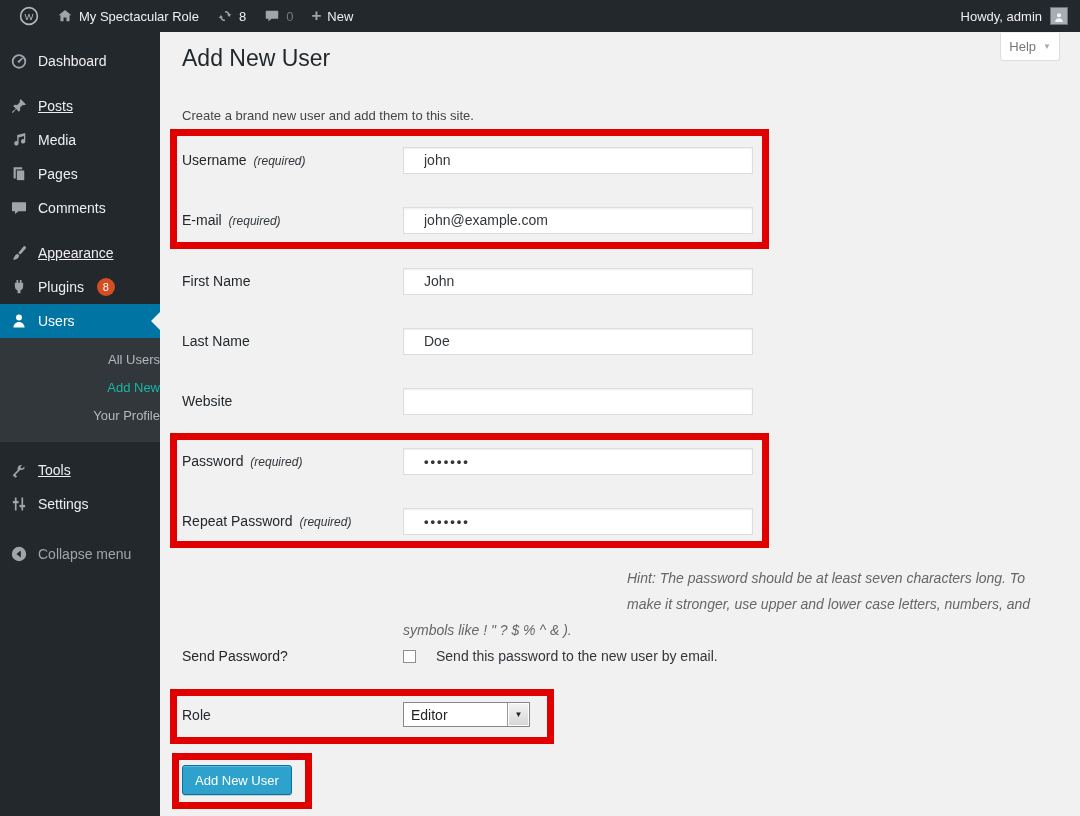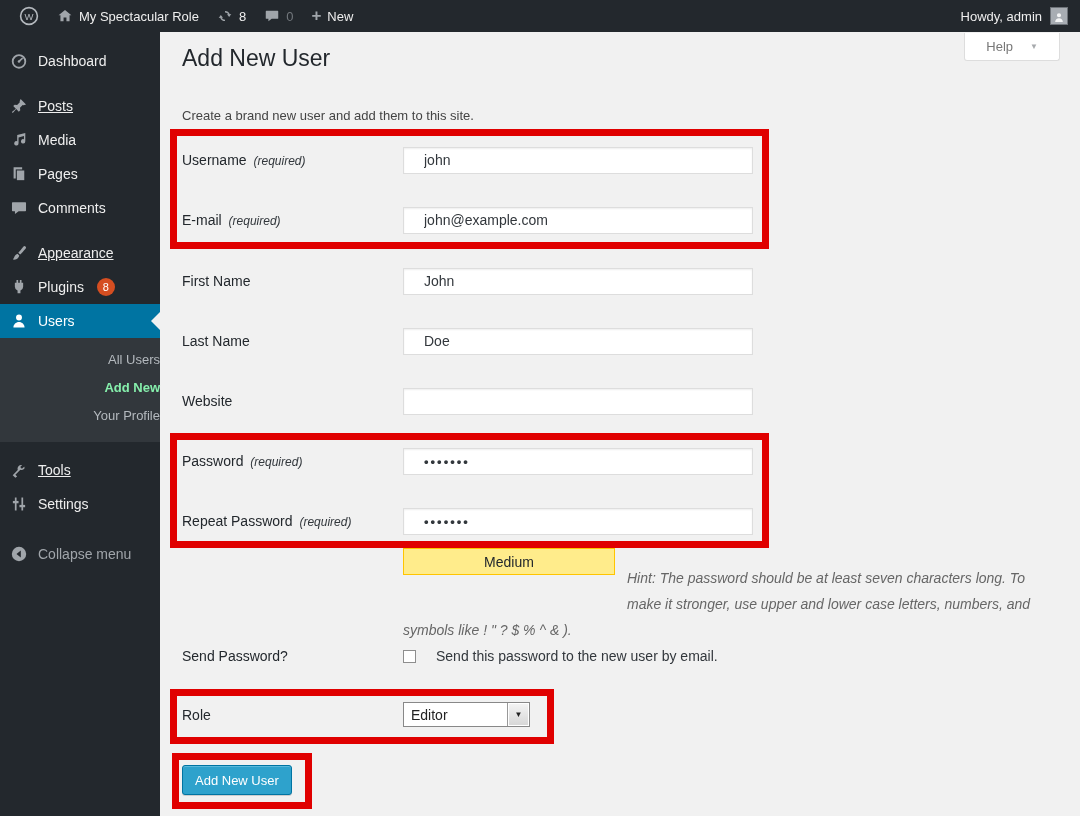--- a/index.html
+++ b/index.html
@@ -29,30 +29,30 @@
   .gap-sm{margin-top:11px;text-decoration:underline;}
   .menu-item.active{background:#0074a2;}
   .menu-item.active .mi-icon{color:#fff;}
   .menu-item.active .mi-label{color:#fff;}
   .menu-item.active::after{content:"";position:absolute;right:0;top:50%;margin-top:-9px;
     border-top:9px solid transparent;border-bottom:9px solid transparent;border-right:9px solid #f1f1f1;}
   .badge{background:#d54e21;color:#fff;border-radius:50%;min-width:18px;height:18px;line-height:18px;
     text-align:center;font-size:11px;margin-left:4px;flex:none;}
   .submenu{background:#32373c;padding:8px 0 12px 0;text-align:right;}
   .submenu-item{height:28px;line-height:28px;padding-left:37px;font-size:13px;color:#b4b9be;cursor:pointer;}
-  .submenu-item.current{color:#86efac;font-weight:bold;}
+  .submenu-item.current{color:#14b8a6;font-weight:normal;}
   .collapse-item{margin-top:16px;}
   .collapse-item .mi-label{color:#a0a5aa;}
   
   .content{position:absolute;left:160px;top:32px;right:0;bottom:0;}
   .page-title{position:absolute;left:22px;top:12px;font-size:23px;font-weight:400;color:#23282d;margin:0;line-height:1.3;}
   .page-subtitle{position:absolute;left:22px;top:76px;font-size:13px;color:#444;margin:0;}
-  .help-btn{position:absolute;right:20px;top:1px;height:28px;padding:0 21px;background:#fff;
+  .help-btn{position:absolute;right:20px;top:1px;height:28px;padding:0 8px;background:#fff;
     border:1px solid #ddd;border-top:none;border-radius:0 0 3px 3px;color:#777;font-size:13px;
-    display:flex;align-items:center;gap:17px;cursor:pointer;box-sizing:border-box;}
+    display:flex;align-items:center;gap:7px;cursor:pointer;box-sizing:border-box;}
   .help-arrow{font-size:8px;color:#a7aaad;}
   
   .frow{position:absolute;left:22px;height:28px;display:flex;align-items:center;}
   .frow .flabel{width:221px;font-size:14px;color:#23282d;flex:none;}
   .flabel .req{font-style:italic;font-size:12px;color:#32373c;margin-left:3px;}
   .tinput{width:350px;height:27px;box-sizing:border-box;border:1px solid #ddd;background:#fff;
     box-shadow:inset 0 1px 2px rgba(0,0,0,.07);font-size:14px;color:#32373c;padding:0 20px;
     font-family:"Liberation Sans",sans-serif;outline:none;flex:none;}
   .pw{font-size:13px;letter-spacing:2px;font-weight:bold;}
   .r-user{top:114px;} .r-mail{top:174px;} .r-first{top:235px;} .r-last{top:295px;}
@@ -306,21 +306,20 @@
   </div>
 
   <div class="frow r-rpass">
     <span class="flabel">
       <span>Repeat Password</span>
       <span class="req">(required)</span>
     </span>
     <input class="tinput pw" type="text" value="•••••••" style="">
   </div>
 
-  <div class="strength">Medium</div>
   <p class="hint"><span class="hint-spacer"></span><span>Hint: The password should be at least seven characters long. To make it stronger, use upper and lower case letters, numbers, and symbols like ! " ? $ % ^ &amp; ).</span></p>
 
   <div class="frow r-send">
     <span class="flabel">
       <span>Send Password?</span>
     </span>
     <span class="send-group">
       <input class="cbx" type="checkbox" style="">
       <span class="send-text">Send this password to the new user by email.</span>
     </span>

